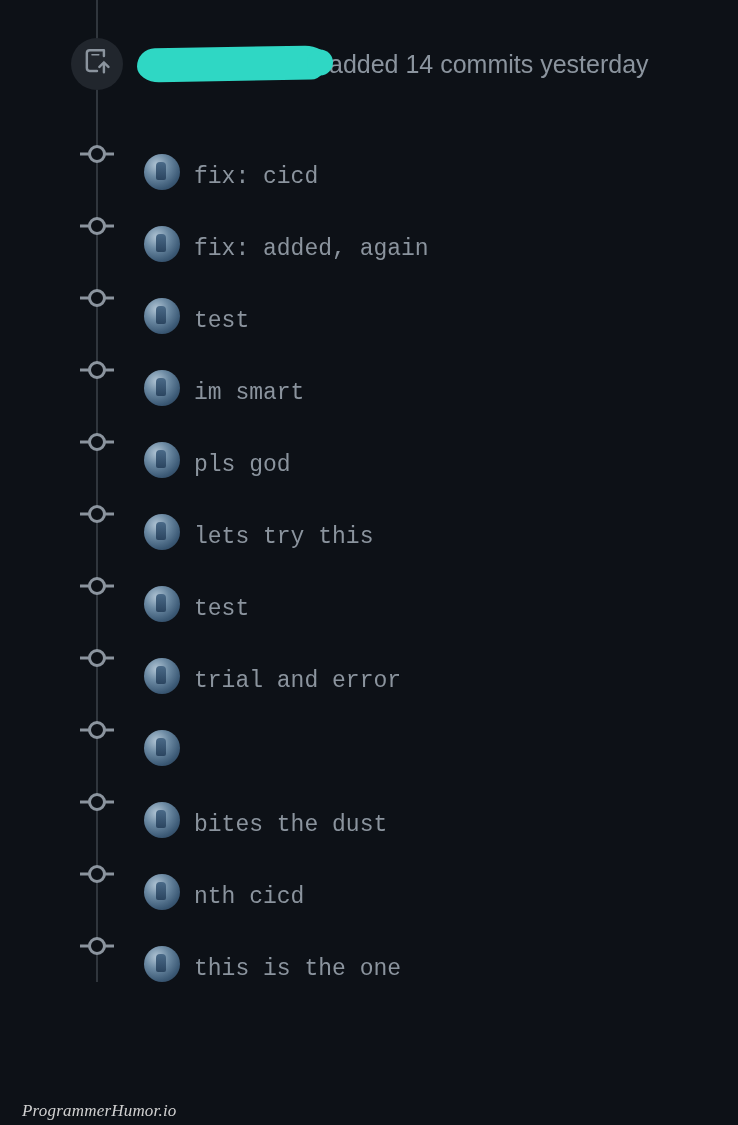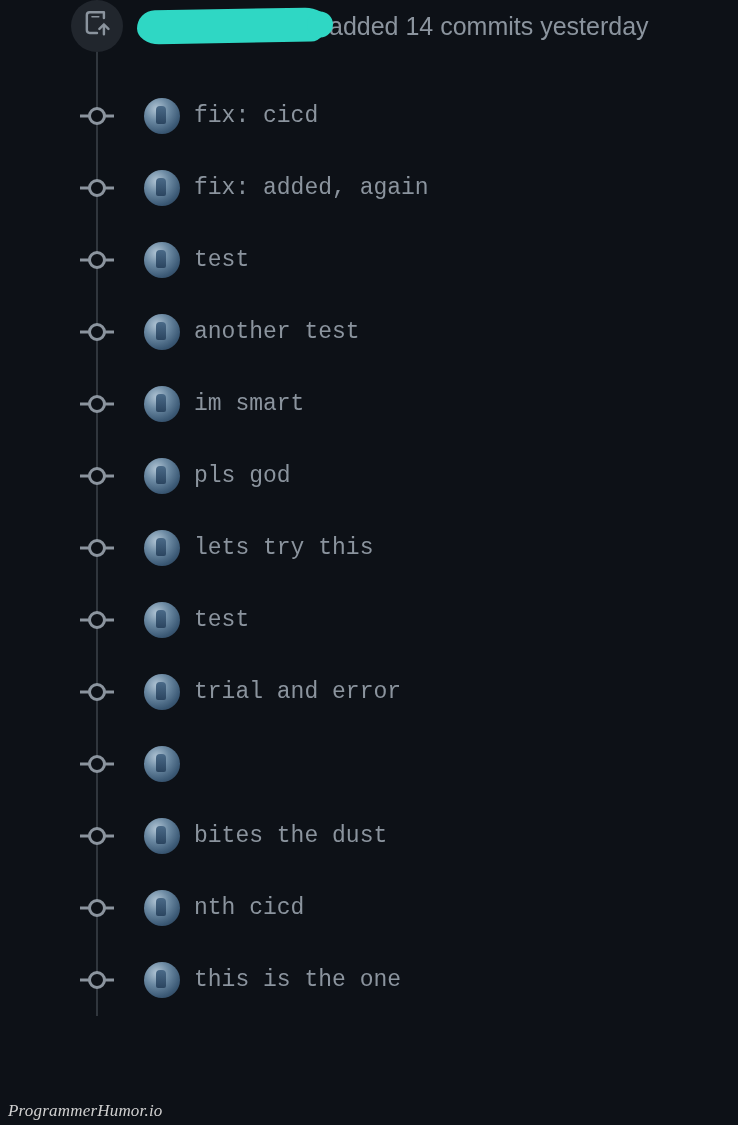--- a/index.html
+++ b/index.html
@@ -26,20 +26,21 @@
     bottom: 0;
     width: 2px;
     background: #30363d;
   }
 
   
   .header-row {
     position: relative;
     display: flex;
     align-items: center;
+    padding-top: 38px;
     padding-bottom: 28px;
   }
 
   .push-badge {
     position: relative;
     z-index: 2;
     width: 52px;
     height: 52px;
     border-radius: 50%;
     background: #21262d;
@@ -90,21 +91,21 @@
   }
 
   
   .commit-list {
     position: relative;
   }
 
   .commit-row {
     position: relative;
     display: flex;
-    align-items: center;
+    align-items: flex-end;
     height: 72px;
   }
 
   .commit-node {
     position: absolute;
     left: 80px;
     top: 50%;
     transform: translateY(-50%);
     width: 34px;
     height: 18px;
@@ -155,21 +156,21 @@
   .commit-msg {
     margin-left: 14px;
     font-family: ui-monospace, SFMono-Regular, "SF Mono", Menlo, Consolas, "Liberation Mono", monospace;
     font-size: 23px;
     color: #8b949e;
     white-space: nowrap;
   }
 
   .footer-mark {
     position: absolute;
-    left: 8px;
+    left: 22px;
     bottom: 4px;
     font-family: Georgia, 'Times New Roman', serif;
     font-style: italic;
     font-size: 17px;
     color: #d0d0d0;
     letter-spacing: 0.2px;
   }
 </style>
 </head>
 <body>
@@ -222,29 +223,20 @@
         <div class="avatar"></div>
         <div class="commit-msg">test</div>
       </div>
       <div class="commit-row">
         <div class="commit-node">
           <span class="armL"></span>
           <span class="dot"></span>
           <span class="armR"></span>
         </div>
         <div class="avatar"></div>
-        <div class="commit-msg">another test</div>
-      </div>
-      <div class="commit-row">
-        <div class="commit-node">
-          <span class="armL"></span>
-          <span class="dot"></span>
-          <span class="armR"></span>
-        </div>
-        <div class="avatar"></div>
         <div class="commit-msg">im smart</div>
       </div>
       <div class="commit-row">
         <div class="commit-node">
           <span class="armL"></span>
           <span class="dot"></span>
           <span class="armR"></span>
         </div>
         <div class="avatar"></div>
         <div class="commit-msg">pls god</div>

